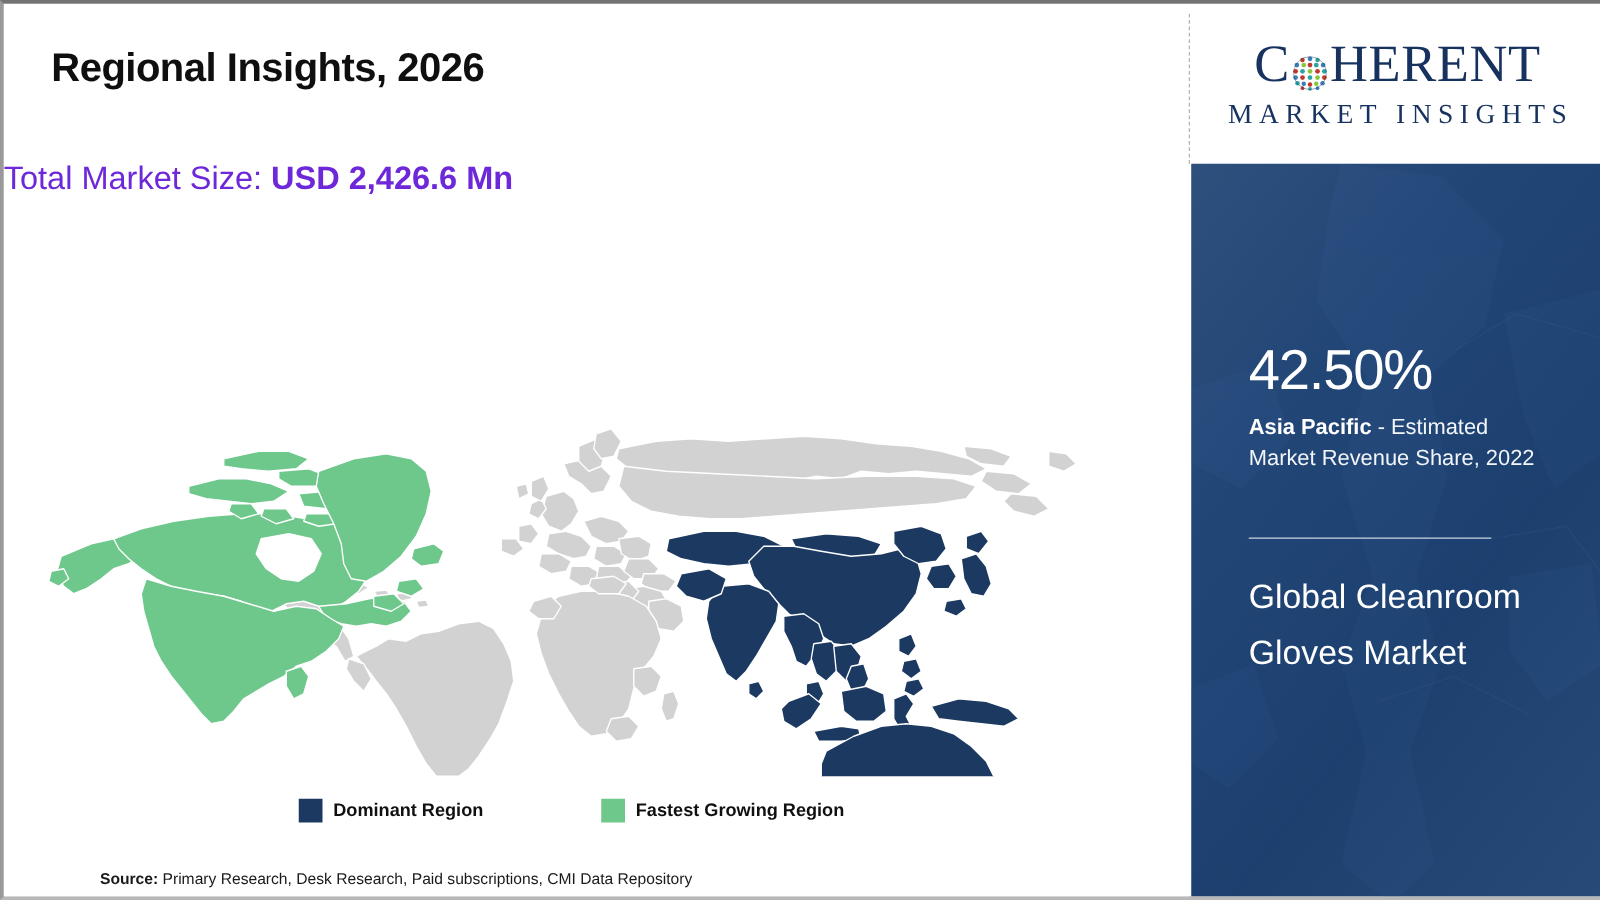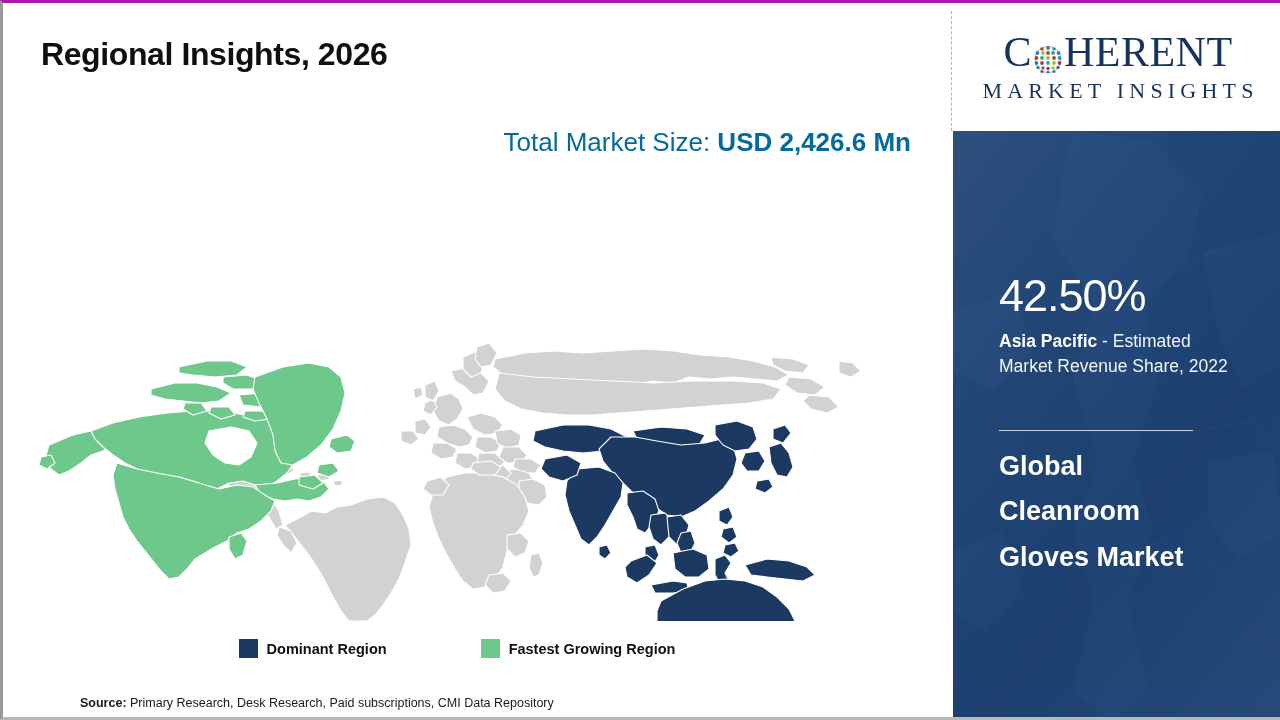--- a/index.html
+++ b/index.html
@@ -11,21 +11,21 @@
   body {
     font-family: "Liberation Sans", sans-serif;
   }
   #page {
     position: relative;
     width: 1280px;
     height: 720px;
     overflow: hidden;
     background: #ffffff;
     box-sizing: border-box;
-    border-top: 3px solid #a21caf;
+    border-top: 3px solid #737373;
     border-left: 3px solid #999999;
     border-bottom: 3px solid #b8b8b8;
   }
 
   
   #left-pane {
     position: absolute;
     left: 0; top: 0;
     width: 948px;
     height: 717px;
@@ -41,23 +41,23 @@
     color: #0f0f0f;
     letter-spacing: -0.4px;
     white-space: nowrap;
   }
 
   #market-size-line {
     position: absolute;
     left: 0;
     top: 124px;
     width: 908px;
-    text-align: right;
+    text-align: left;
     font-size: 26px;
-    color: #0369a1;
+    color: #6d28d9;
     white-space: nowrap;
   }
   #market-size-label { font-weight: normal; }
   #market-size-value { font-weight: bold; }
 
   
   #map-wrap {
     position: absolute;
     left: 30px;
     top: 178px;
@@ -209,27 +209,27 @@
   #panel-rule {
     position: absolute;
     top: 299px;
     left: 0;
     width: 194px;
     height: 1px;
     background: #c9d4e2;
   }
   #market-name {
     position: absolute;
-    top: 313px;
+    top: 324px;
     left: 0;
     width: 232px;
     font-size: 27px;
     color: #ffffff;
     line-height: 1.68;
-    font-weight: bold;
+    font-weight: normal;
   }
 </style>
 </head>
 <body>
 
 <div id="page">
 
   <div id="left-pane">
 
     <div id="page-title">Regional Insights, 2026</div>

